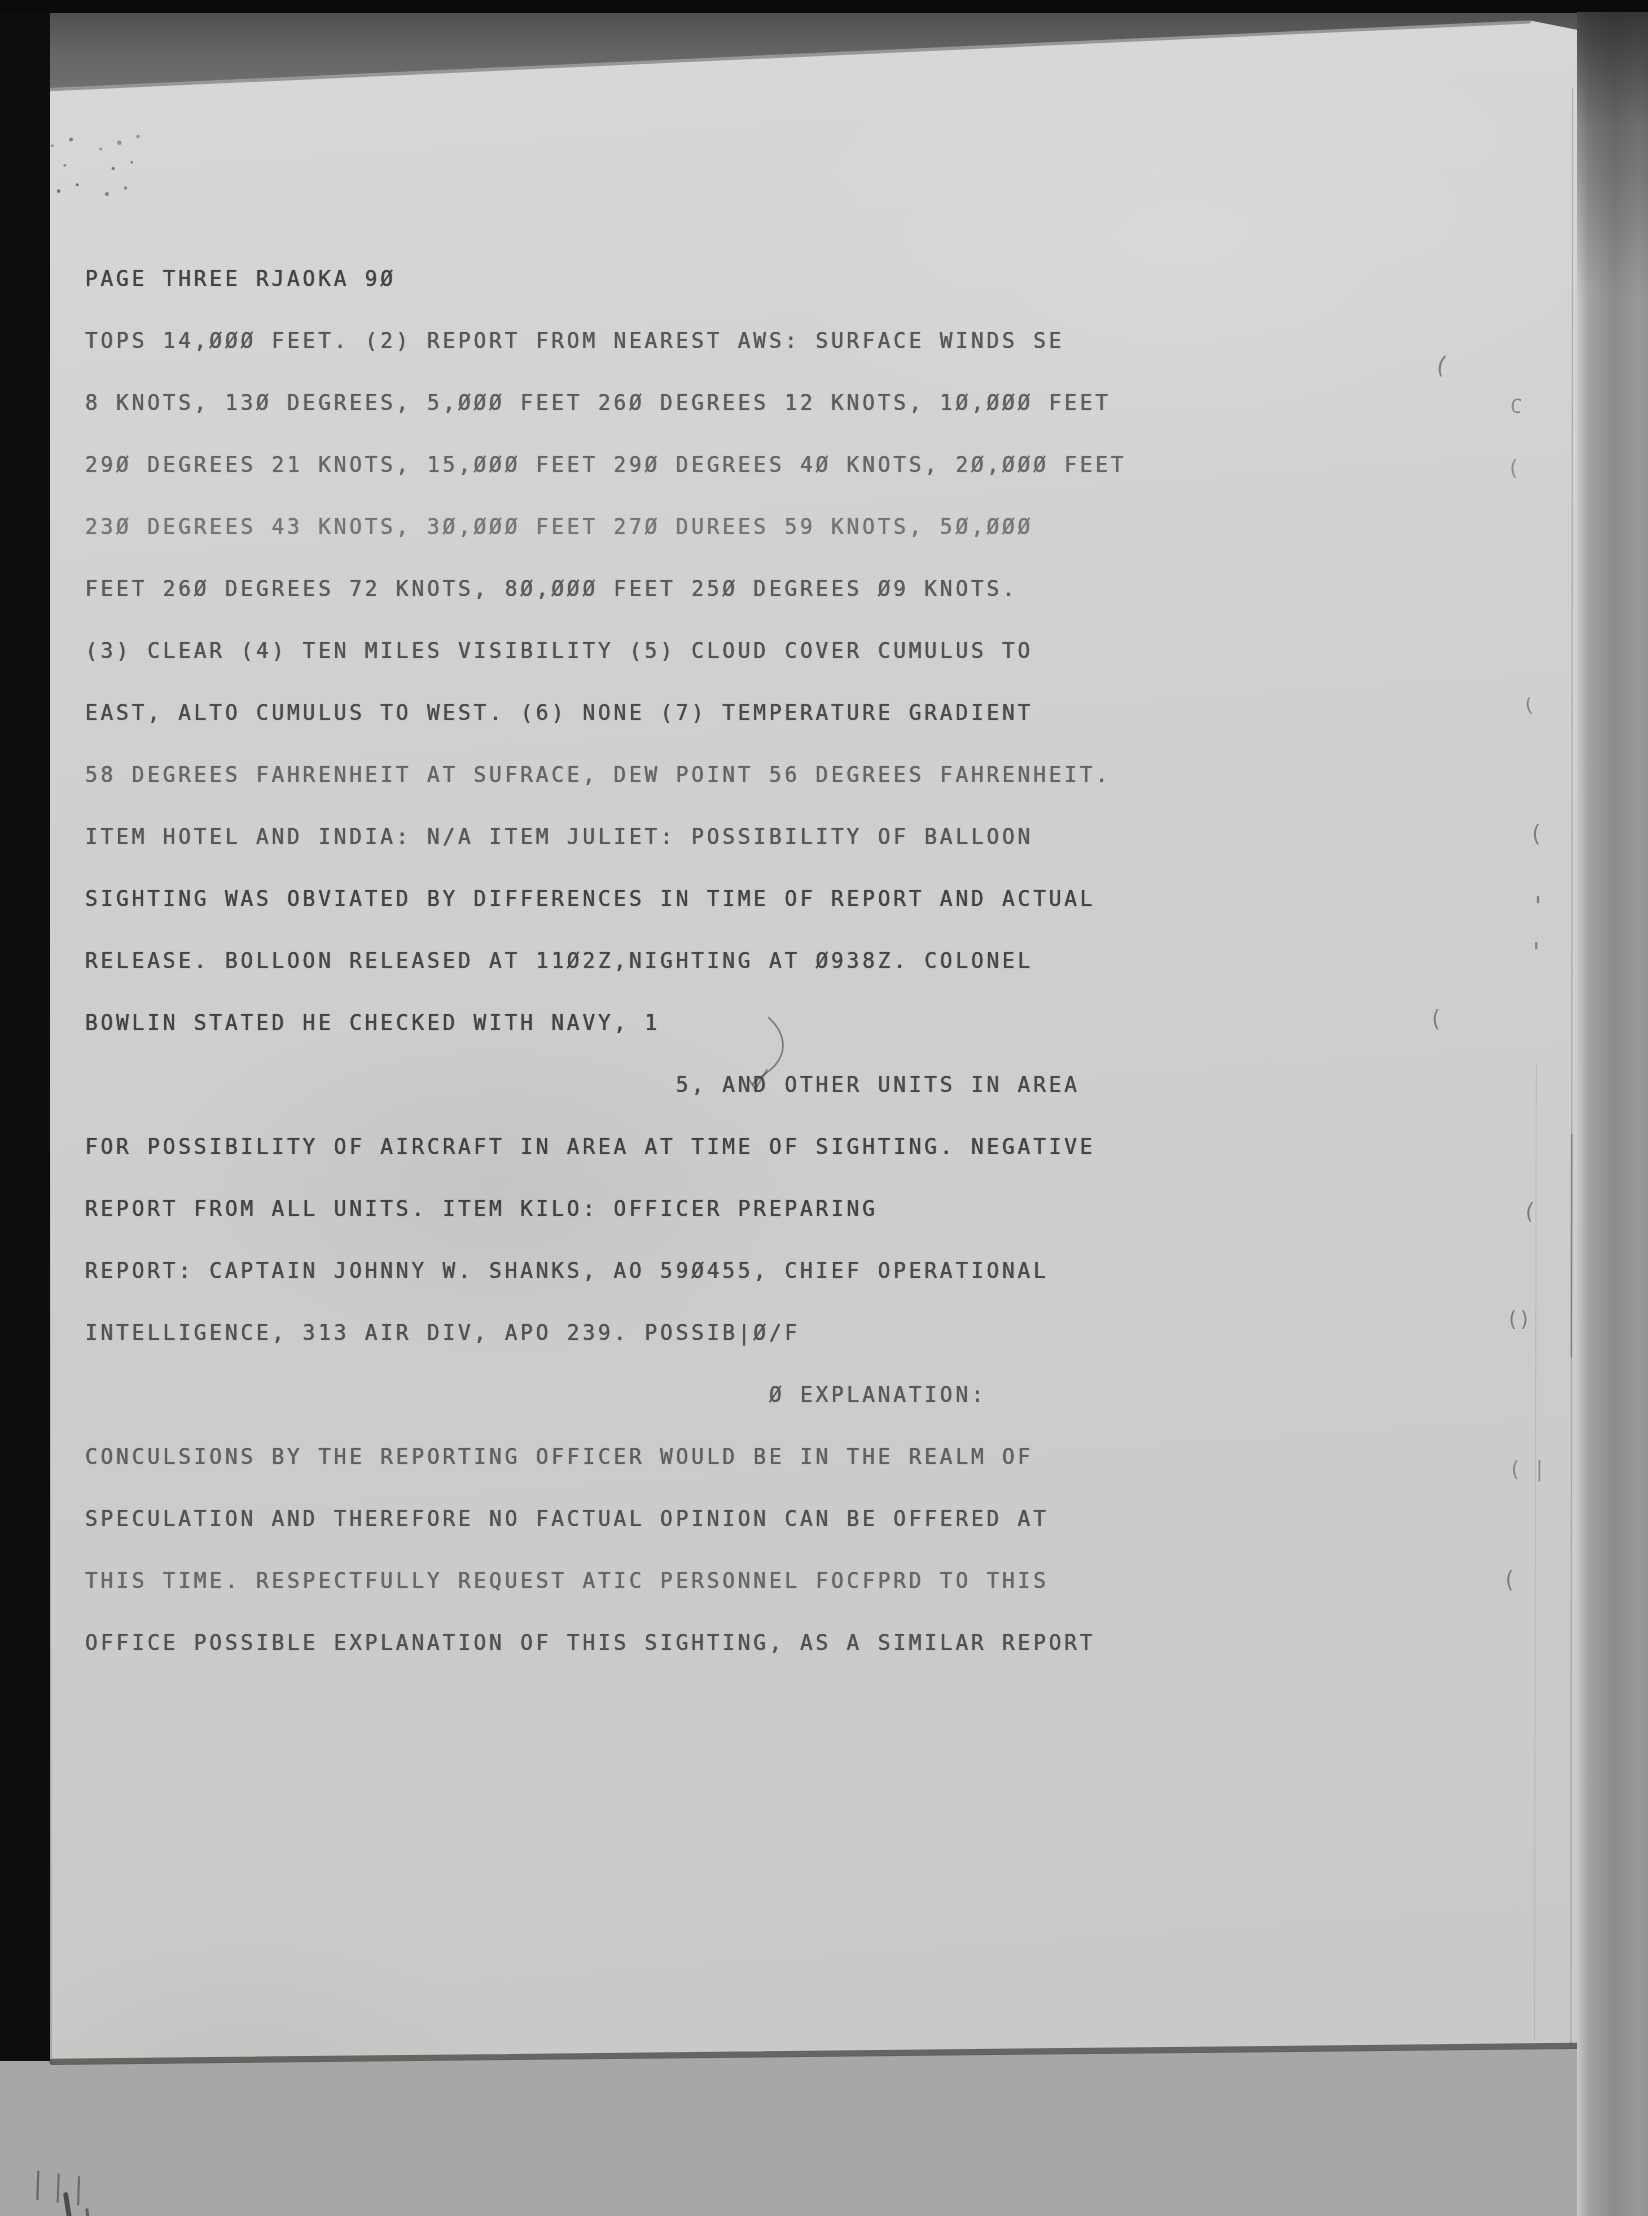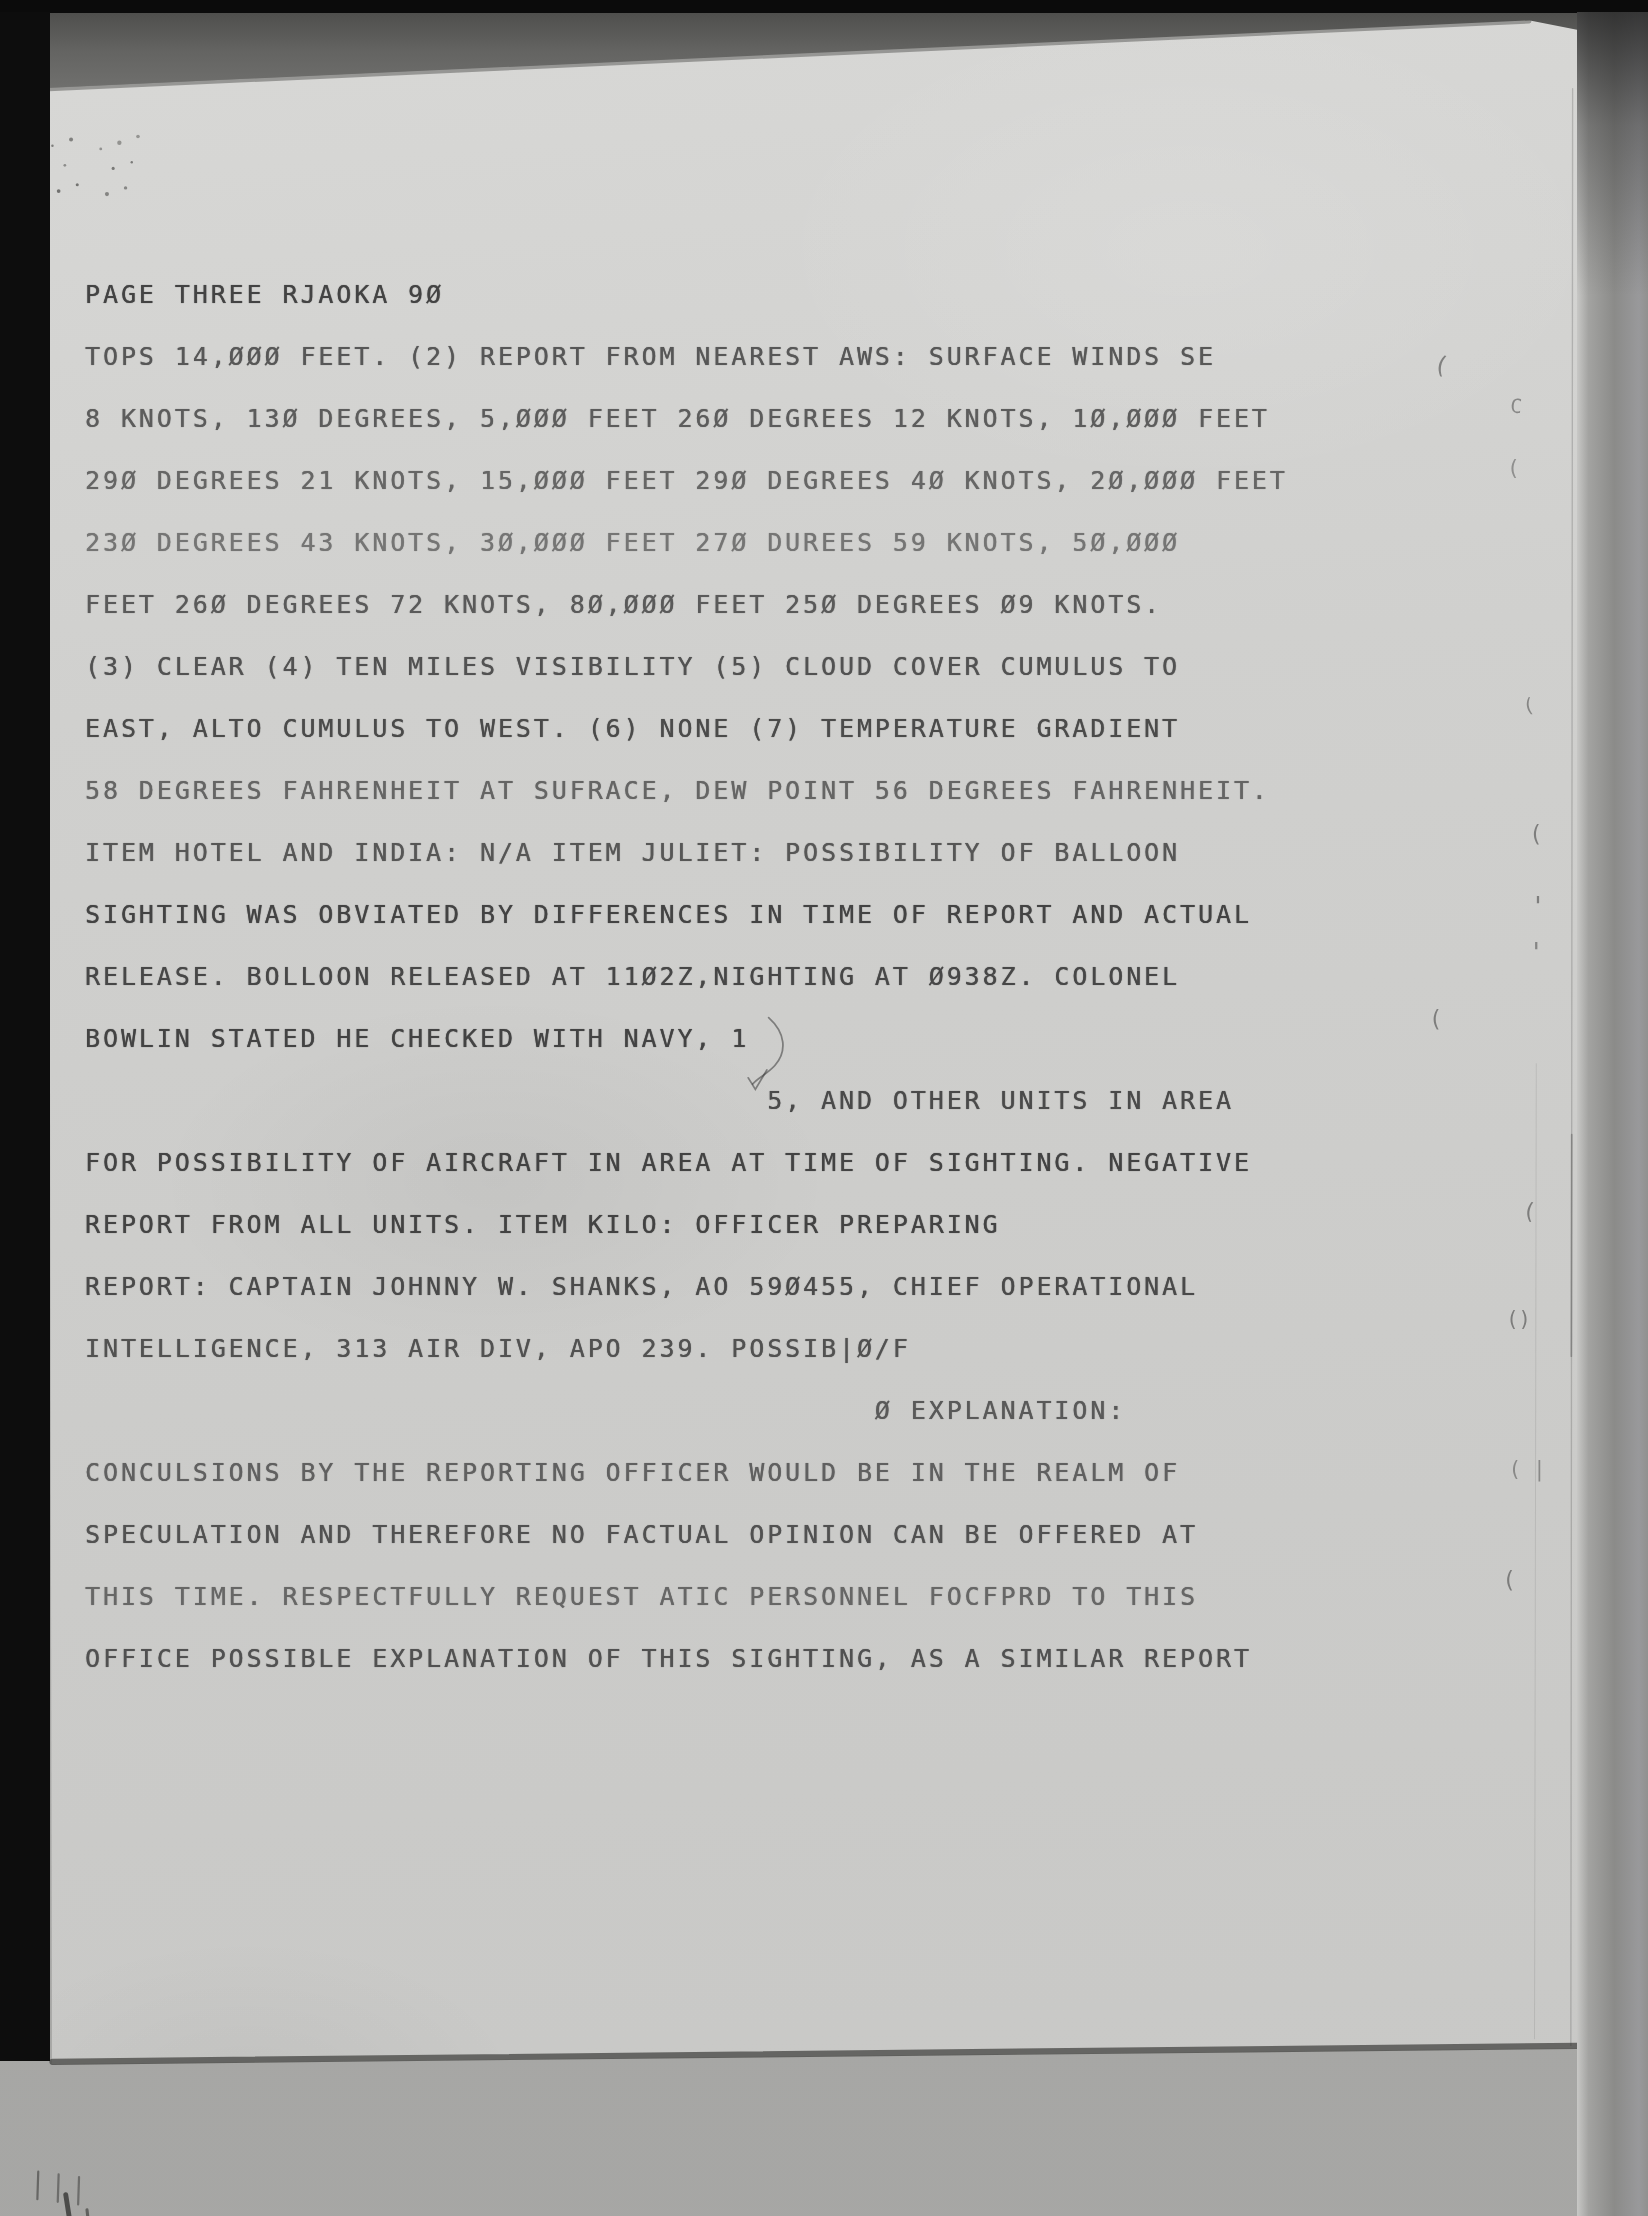--- a/index.html
+++ b/index.html
@@ -16,22 +16,22 @@
     position:absolute;inset:0;
     clip-path:polygon(48px 88px,1529px 18.6px,1579px 29px,1577px 2048px,52px 2064px);
     background:
       radial-gradient(ellipse 488px 266px at 30% 48%,rgba(0,0,0,0.045),transparent 70%),
       radial-gradient(ellipse 621px 355px at 72% 10%,rgba(255,255,255,0.10),transparent 70%),
       radial-gradient(ellipse 399px 222px at 15% 85%,rgba(0,0,0,0.04),transparent 70%),
       linear-gradient(176deg,#d8d8d6 0%,#d0d0ce 28%,#cbcbc9 62%,#c7c7c5 100%);
   }
   
   #text-block{
-    position:absolute;left:85px;top:264px;
-    font-size:25px;line-height:62px;letter-spacing:2.9px;
+    position:absolute;left:85px;top:248px;
+    font-size:21px;line-height:62px;letter-spacing:2.9px;
     color:#3c3c3c;white-space:pre;
     text-shadow:0 0 0.9px rgba(55,55,55,.85),0.4px 0.4px 0.4px rgba(55,55,55,.35);
     filter:blur(0.4px);
   }
   .doc-line{height:62px;}
   
   #decor{position:absolute;left:0;top:0;}
   
   .top-band{position:absolute;left:0;top:0;width:1649px;height:13.3px;background:#0b0b0b;}
   

